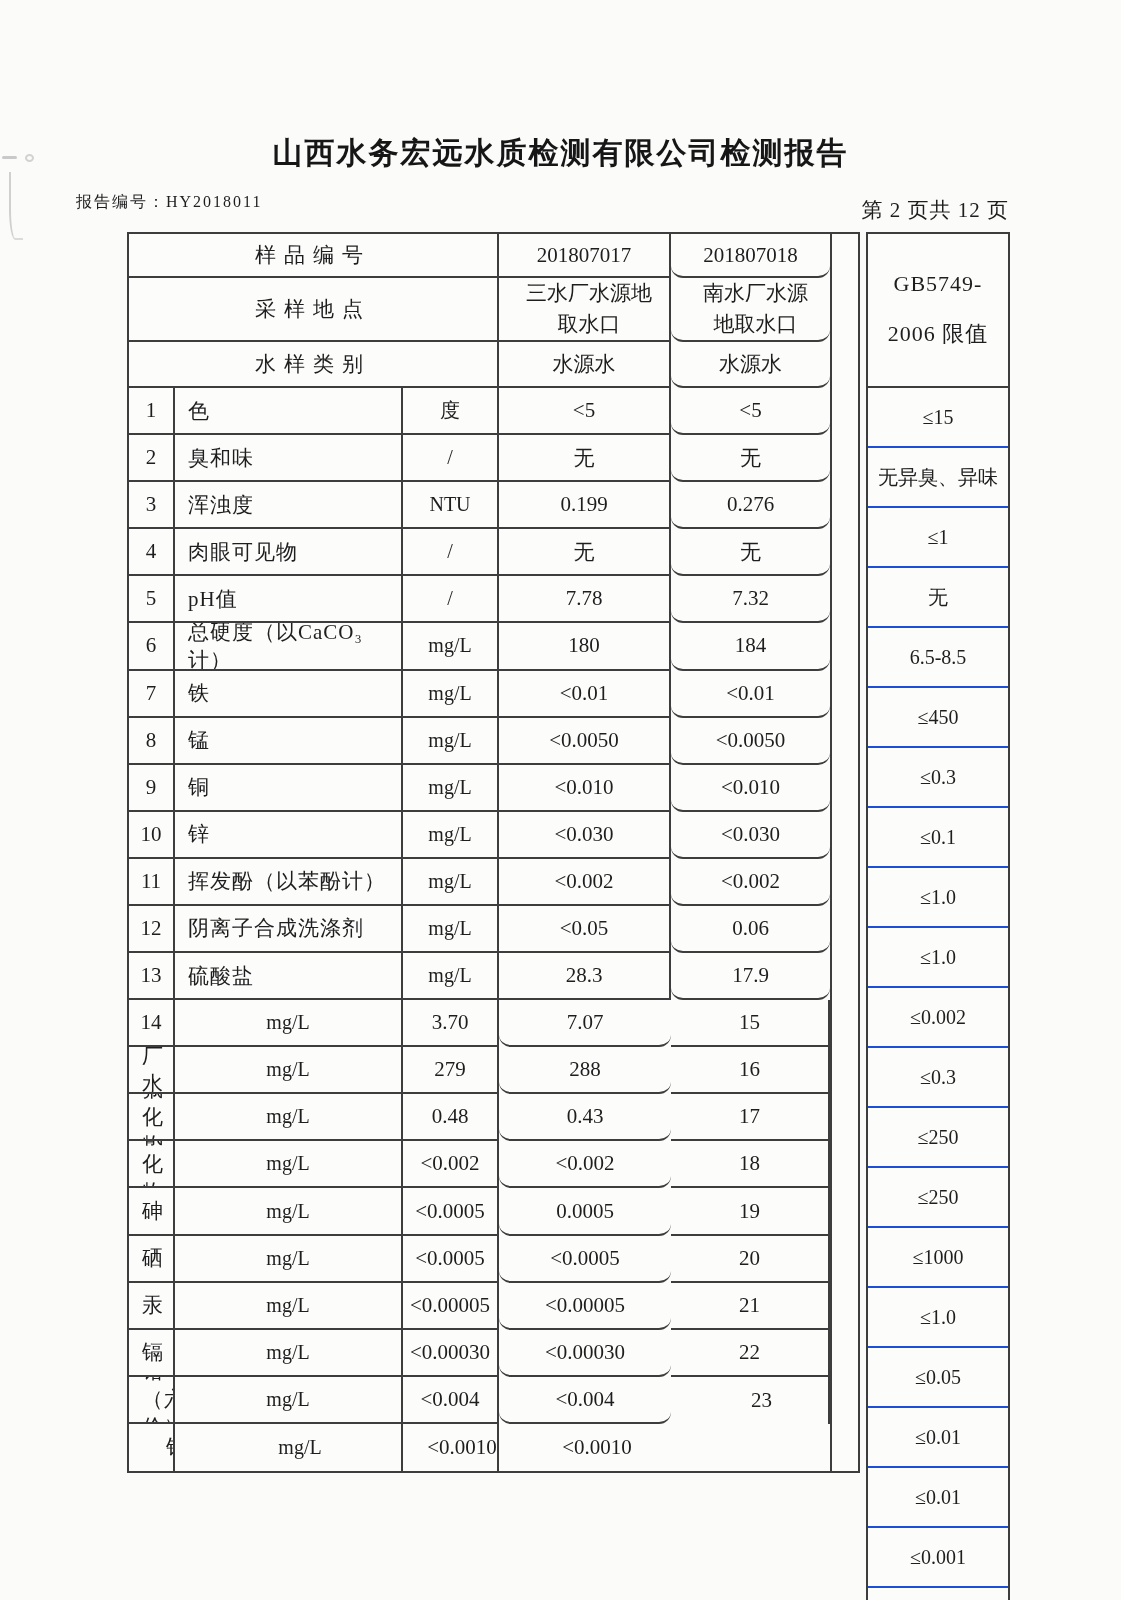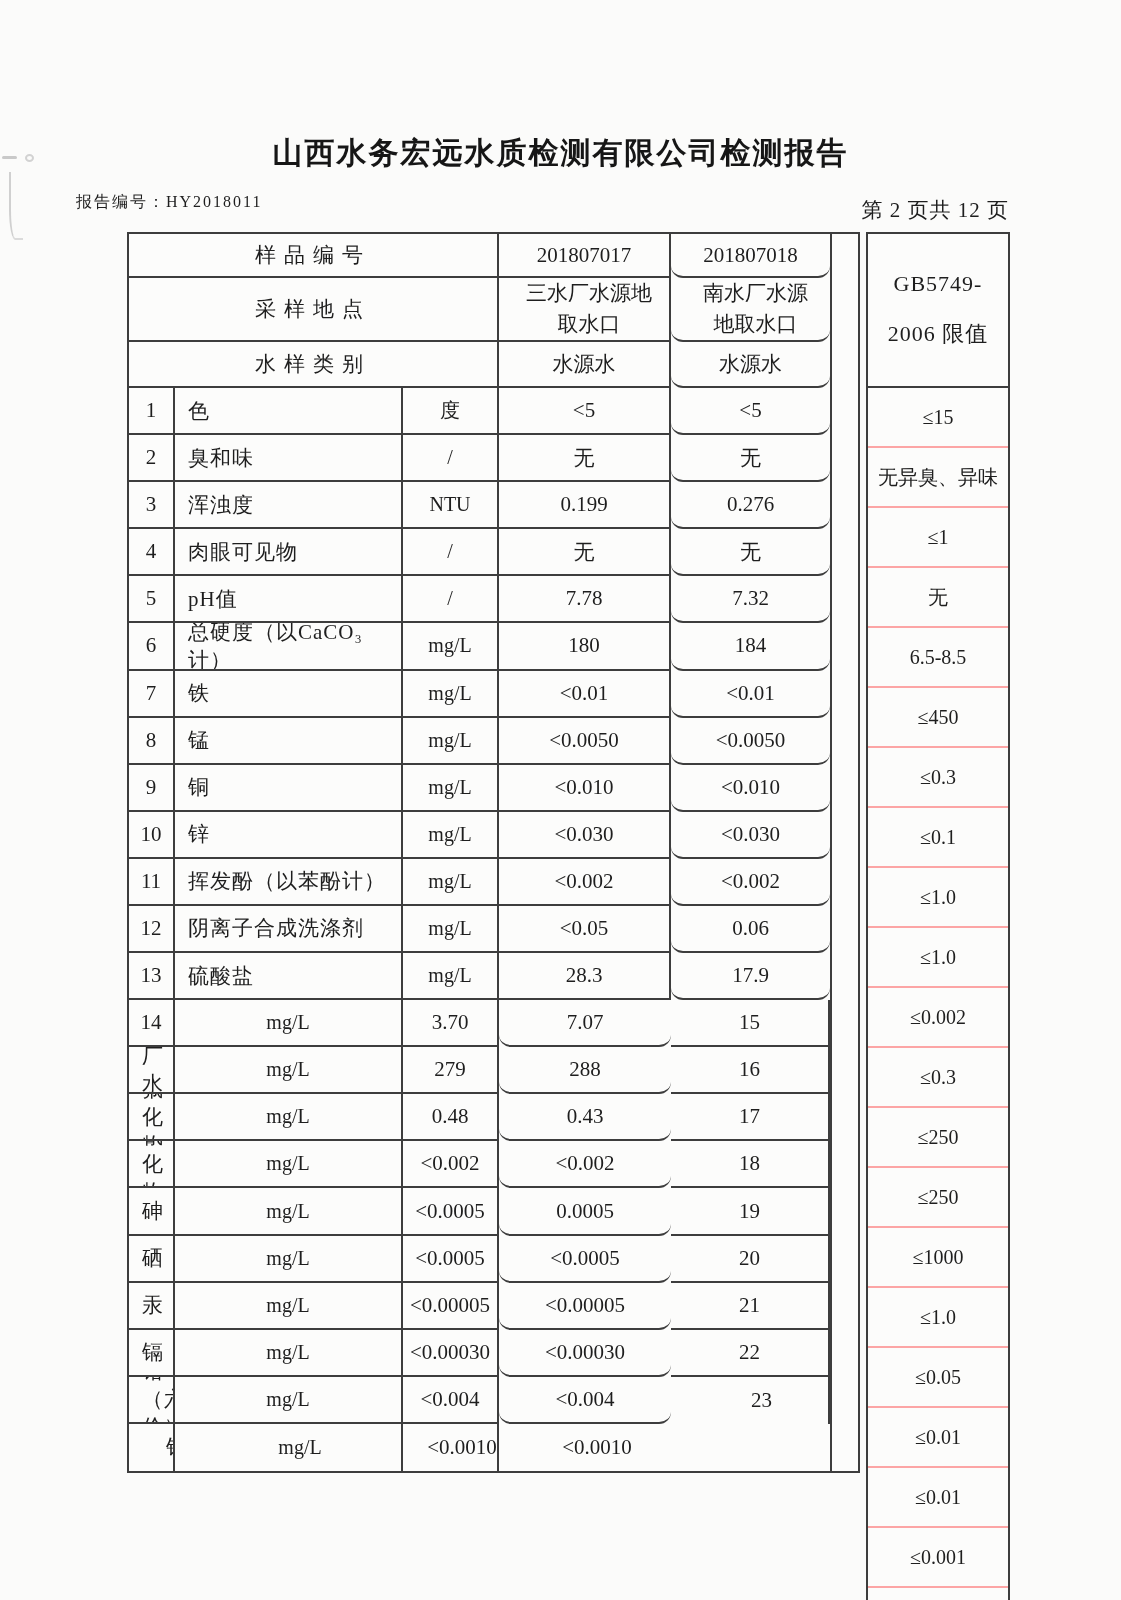--- a/index.html
+++ b/index.html
@@ -75,21 +75,21 @@
   }
   .limit-header {
     height: 154px; box-sizing: border-box;
     border-bottom: 2px solid #3d3d3d;
     display: flex; flex-direction: column;
     align-items: center; justify-content: center; gap: 22px;
     font-size: 22px; letter-spacing: 1px;
   }
   .limit-cell {
     flex: 1;
-    border-bottom: 2px solid #fca5a5;
+    border-bottom: 2px solid #1d4ed8;
     display: flex; align-items: center; justify-content: center;
     font-size: 20px; white-space: nowrap;
   }
   .limit-cell:last-child { border-bottom: none; }
 
   
   .artifact-dash {
     position: absolute; left: 2px; top: 156px;
     width: 15px; height: 3px; background: #c9c9c9; border-radius: 2px;
   }

